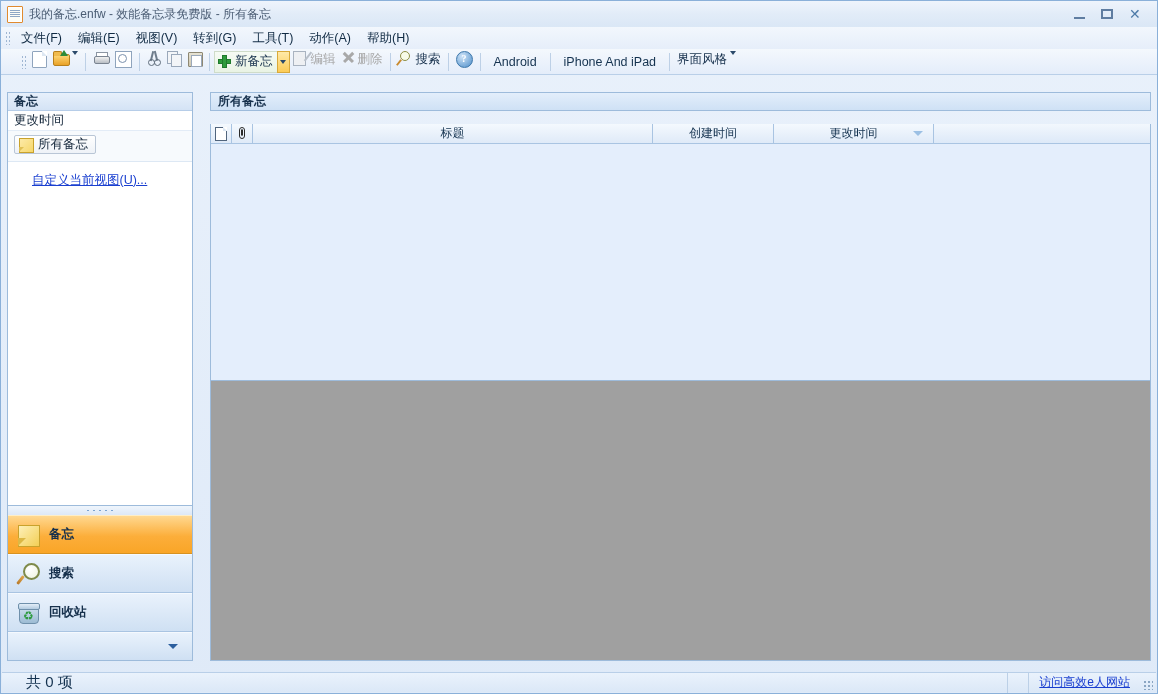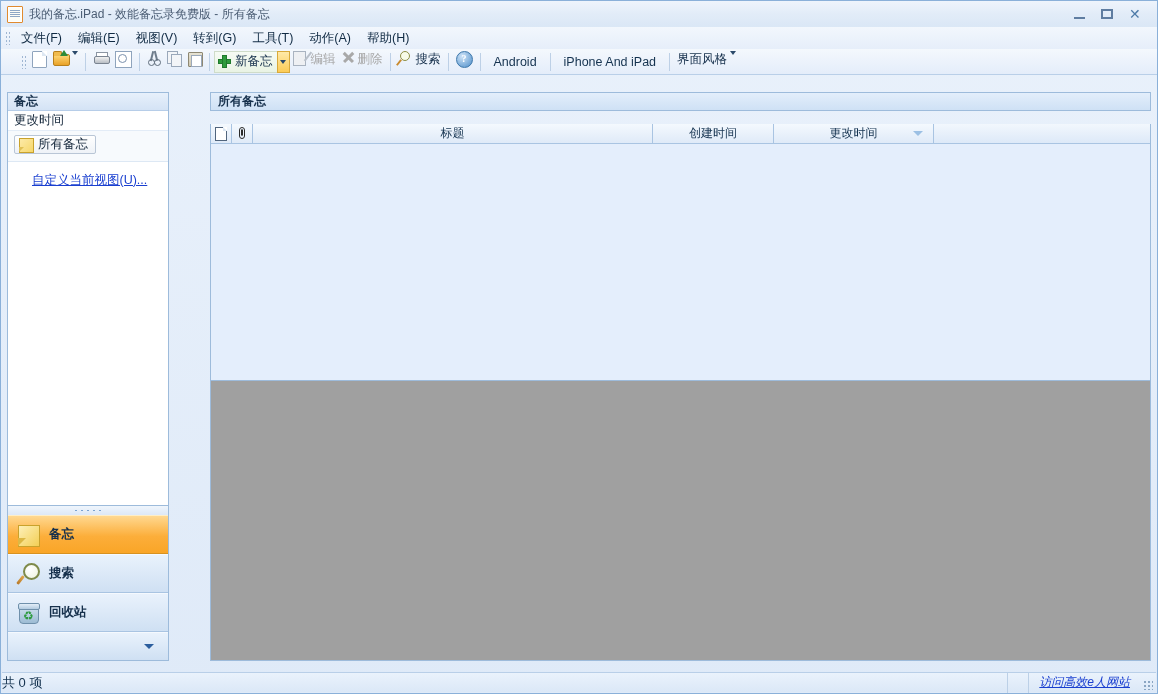--- a/index.html
+++ b/index.html
@@ -105,21 +105,21 @@
   .ic-x{width:13px;height:13px;}
   .ic-x:before,.ic-x:after{content:"";position:absolute;left:0;top:5px;width:13px;height:2.5px;background:#a9a9a9;}
   .ic-x:before{transform:rotate(45deg)}.ic-x:after{transform:rotate(-45deg)}
   .ic-search{width:15px;height:15px;}
   .ic-search .ring{position:absolute;left:2px;top:0px;width:8px;height:8px;border:1.6px solid #8d8f44;border-radius:50%;background:#f7fbe8;}
   .ic-search .hdl{position:absolute;left:0px;top:8px;width:2px;height:7px;background:#c98a2e;transform:rotate(38deg);}
   .ic-help{width:15px;height:15px;border-radius:50%;background:radial-gradient(circle at 35% 30%,#cfe4f8,#4e8ec9);border:1px solid #3c77ab;color:#fff;font-size:10px;font-weight:bold;text-align:center;line-height:14px;font-family:"Liberation Serif",serif;}
   
   .body{position:absolute;left:1px;top:85px;right:1px;bottom:28px;}
   
-  .leftpane{position:absolute;left:5px;top:6px;width:162px;bottom:4px;}
+  .leftpane{position:absolute;left:5px;top:6px;width:186px;bottom:4px;}
   .lp-top{position:absolute;left:0;top:0;right:0;height:414px;
           background:#fff;border:1px solid #9dbbdb;box-sizing:border-box;}
   .lp-header{
     height:18px;background:linear-gradient(to bottom,#e7f0fb 0%,#d4e3f5 100%);
     border-bottom:1px solid #b6cde8;
     display:flex;align-items:center;padding-left:6px;box-sizing:border-box;
     font-weight:bold;font-size:12px;color:#16304c;
   }
   .lp-sub{height:20px;display:flex;align-items:center;padding-left:6px;box-sizing:border-box;
           font-size:12.5px;color:#0f2236;border-bottom:1px solid #e3ecf7;background:#fff;}
@@ -201,42 +201,42 @@
   .previewpane{
     position:absolute;left:0;top:288px;right:0;bottom:0;
     background:#a0a0a0;border:1px solid #9dbbdb;box-sizing:border-box;
   }
   
   .statusbar{
     position:absolute;left:1px;right:1px;bottom:1px;height:20px;
     background:linear-gradient(to bottom,#eaf2fc 0%,#dbe8f7 100%);
     border-top:1px solid #b9cfe8;display:flex;align-items:center;box-sizing:border-box;
   }
-  .st-left{padding-left:0;font-size:13px;color:#14324f;}
+  .st-left{padding-left:24px;font-size:15px;color:#14324f;}
   .st-right{margin-left:auto;display:flex;align-items:center;height:20px;}
   .st-cell{border-left:1px solid #bcd0e7;height:20px;display:flex;align-items:center;padding:0 10px;}
-  .st-cell a{color:#1a3fd0;text-decoration:underline;font-size:12px;cursor:pointer;font-style:italic;}
+  .st-cell a{color:#1a3fd0;text-decoration:underline;font-size:12px;cursor:pointer;}
   .st-grip{width:16px;height:20px;position:relative;}
   .st-grip:after{content:"";position:absolute;right:3px;bottom:3px;width:10px;height:10px;
     background-image:radial-gradient(circle,#8aa5c2 0.8px,transparent 1px);
     background-size:4px 4px;}
 </style>
 </head>
 <body>
 
 <div id="app">
 
   <div class="titlebar">
     <span class="app-icon">
         <i></i>
         <i></i>
         <i></i>
         <i></i>
       </span>
-    <span class="title-text">我的备忘.iPad - 效能备忘录免费版 - 所有备忘</span>
+    <span class="title-text">我的备忘.enfw - 效能备忘录免费版 - 所有备忘</span>
     <div class="win-btns">
       <div class="win-btn">
           <span class="wb-min"></span>
         </div>
       <div class="win-btn">
           <span class="wb-max"></span>
         </div>
       <div class="win-btn">
           <span class="wb-close">✕</span>
         </div>

